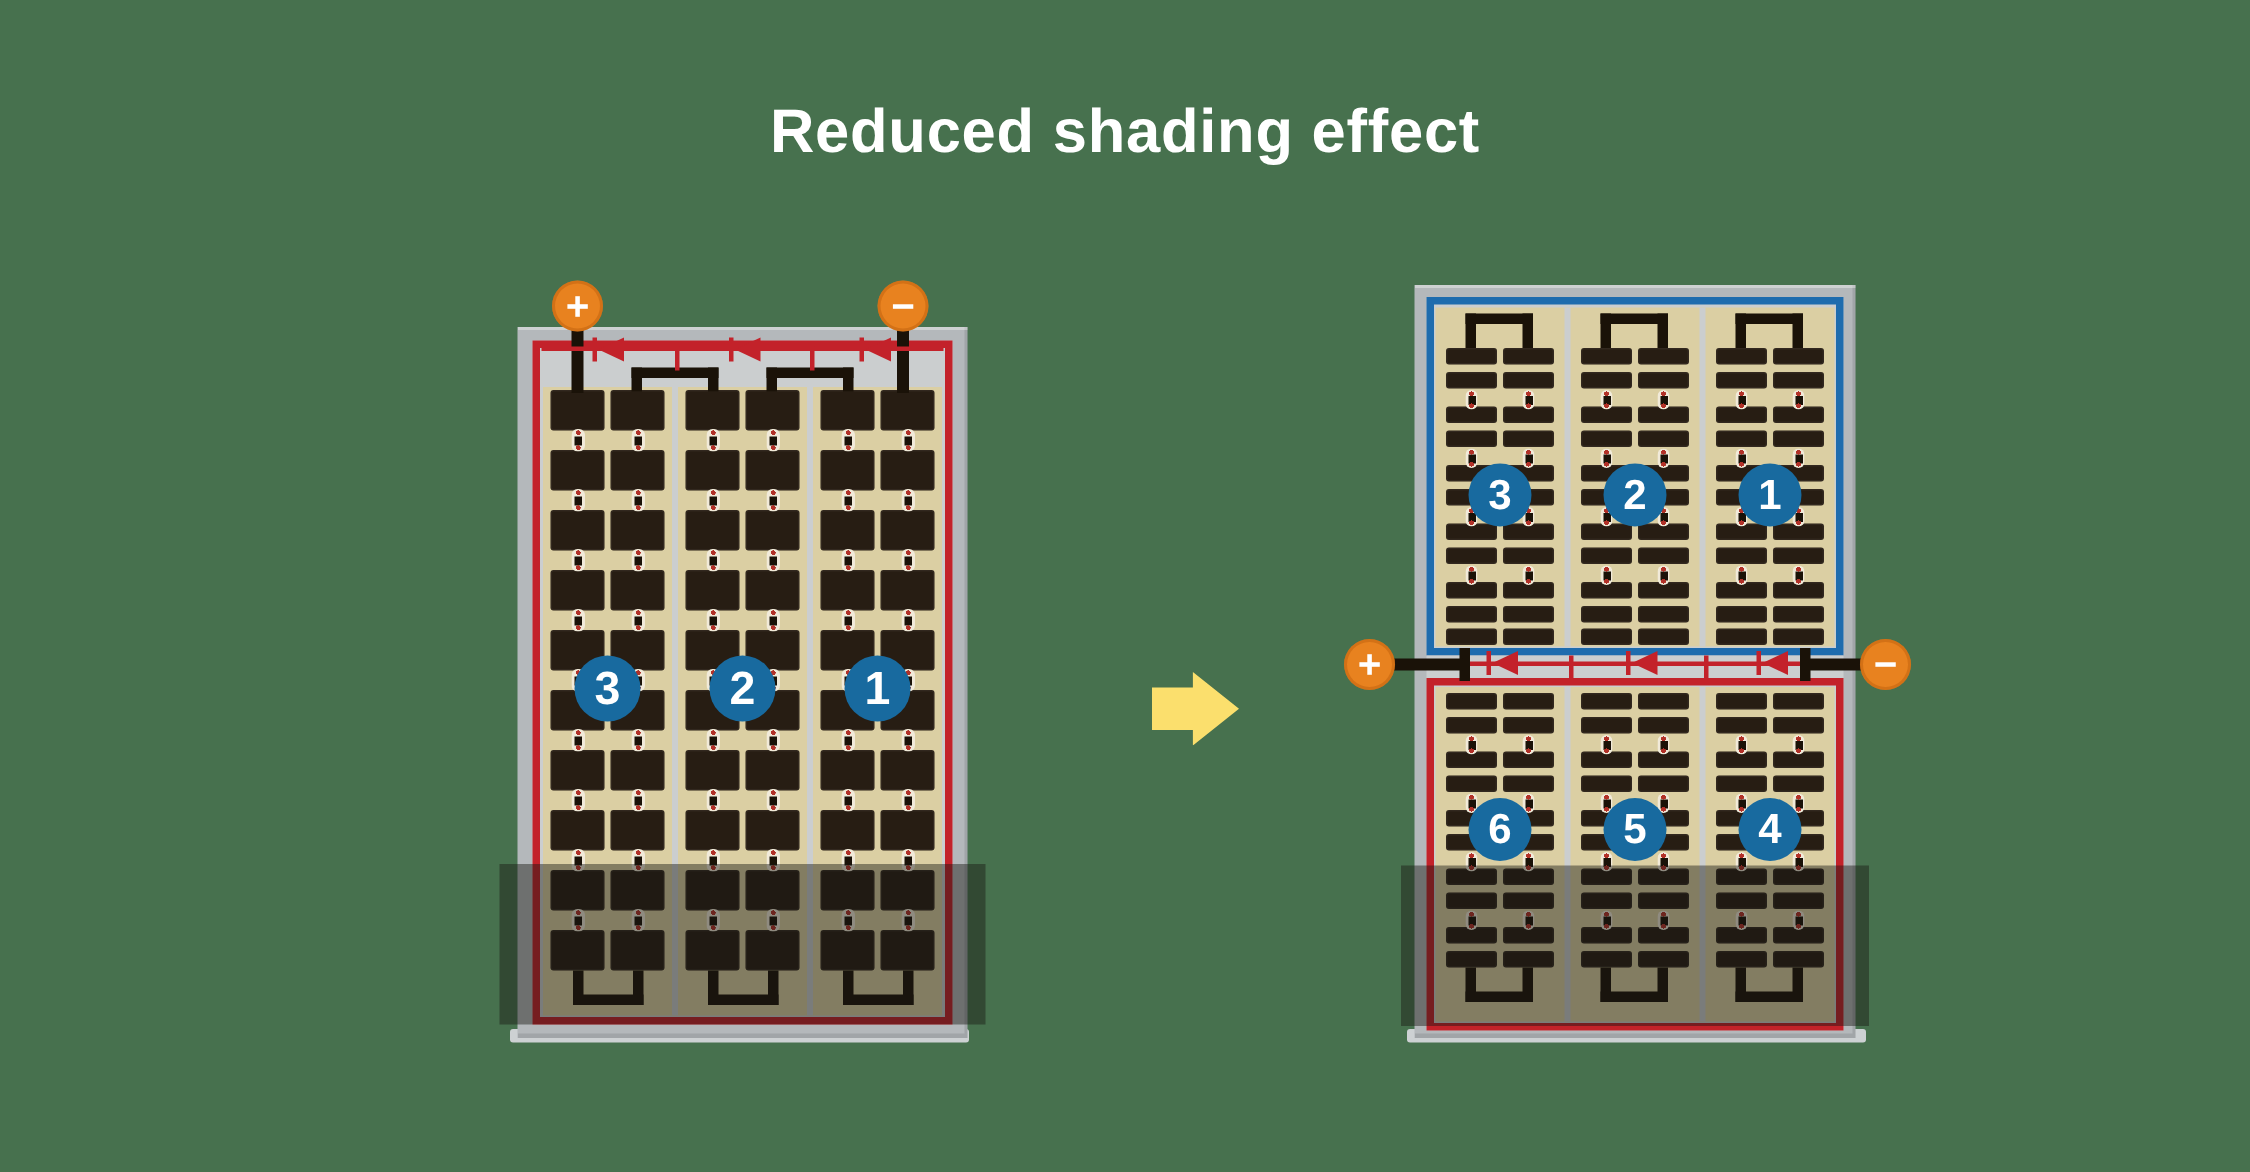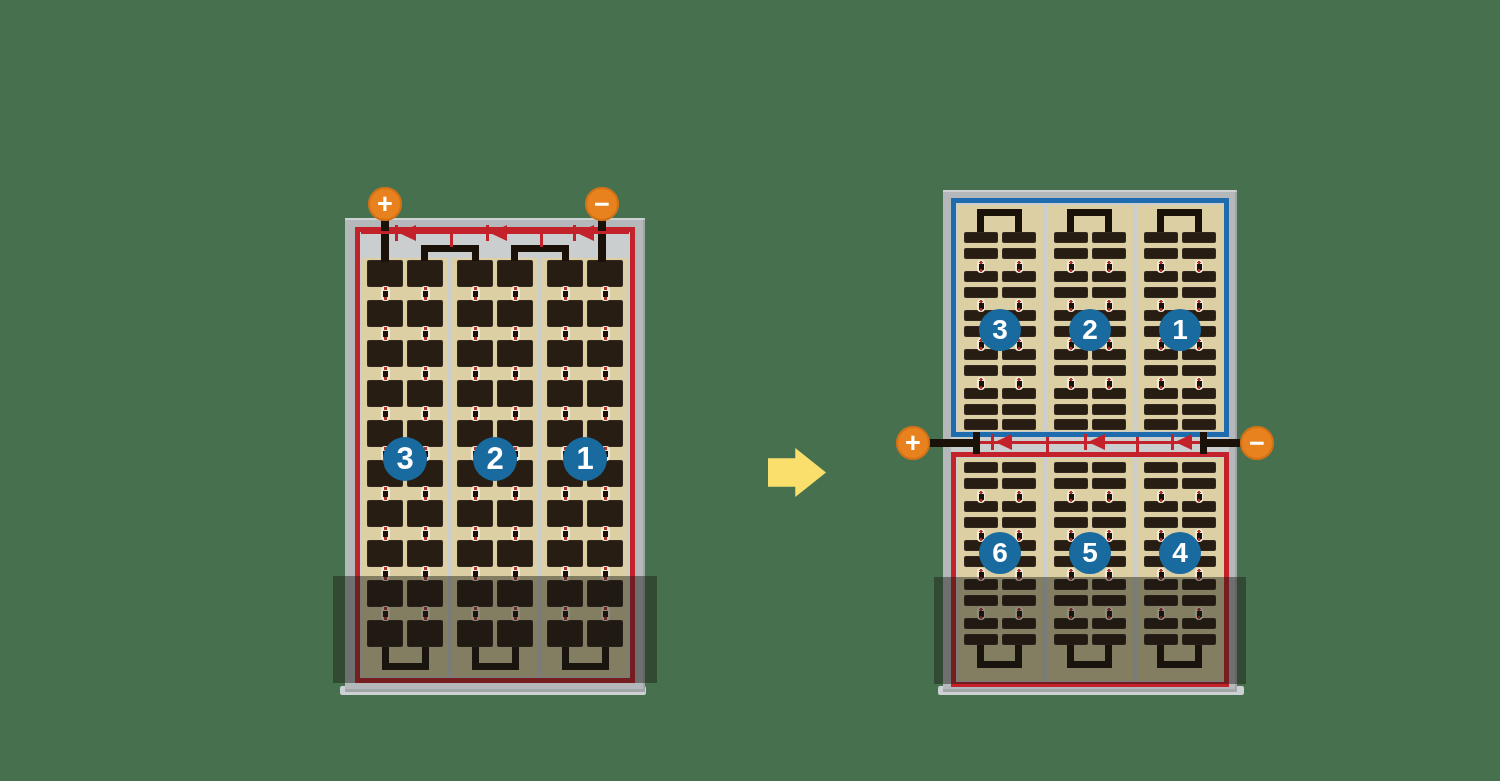--- a/index.html
+++ b/index.html
@@ -37,20 +37,21 @@
   .shade{background:var(--shading);}
   .tex{background-image:radial-gradient(circle 1px at 4px 3px, rgba(150,80,60,.28) 1px, transparent 1.6px);
        background-size:10px 8px;}
   #arrow{position:absolute;left:768px;top:448px;width:58px;height:49px;background:var(--arrow);
          clip-path:polygon(0 21%,47% 21%,47% 0,100% 50%,47% 100%,47% 79%,0 79%);}
 </style>
 </head>
 <body>
 
 <div id="stage">
+  <div id="title">Reduced shading effect</div>
   <div id="panel-left">
       <div class="abs bevel" style="left: 340px; top: 686px; width: 306px; height: 9px;"></div>
       <div class="abs frame" style="left: 345px; top: 218px; width: 300px; height: 474px;"></div>
       <div class="abs tex" style="left: 355px; top: 227px; width: 280px; height: 456px; border: 5px solid var(--red); background: var(--silver);"></div>
       <div class="abs tan" style="left: 362px; top: 258px; width: 266px; height: 419px;"></div>
       <div class="abs silver-sep" style="left: 448px; top: 258px; width: 4px; height: 419px;"></div>
       <div class="abs silver-sep" style="left: 538px; top: 258px; width: 4px; height: 419px;"></div>
       <div class="abs cell" style="left: 367px; top: 260px; width: 36px; height: 27px;"></div>
       <div class="abs cell" style="left: 367px; top: 300px; width: 36px; height: 27px;"></div>
       <div class="abs cell" style="left: 367px; top: 340px; width: 36px; height: 27px;"></div>

